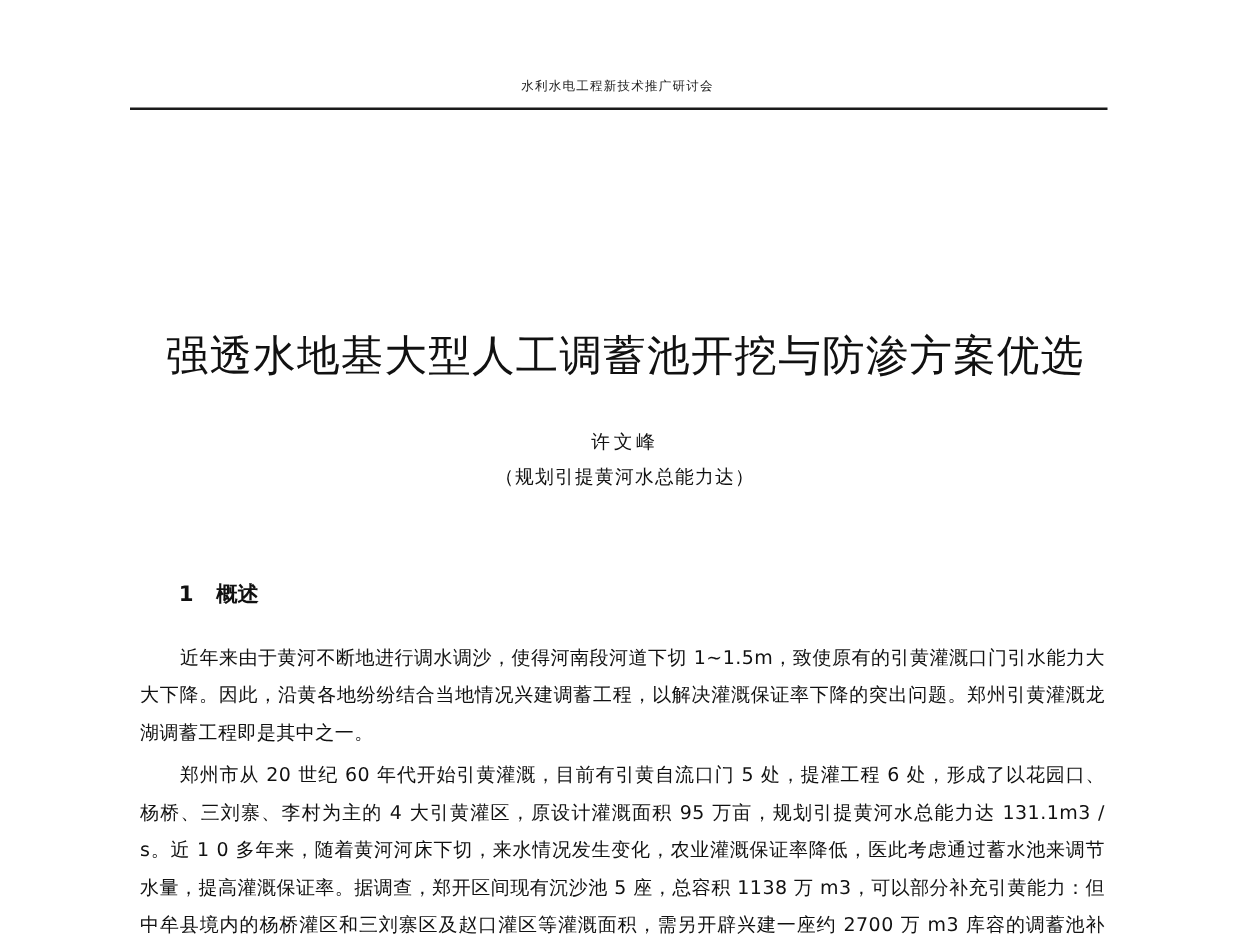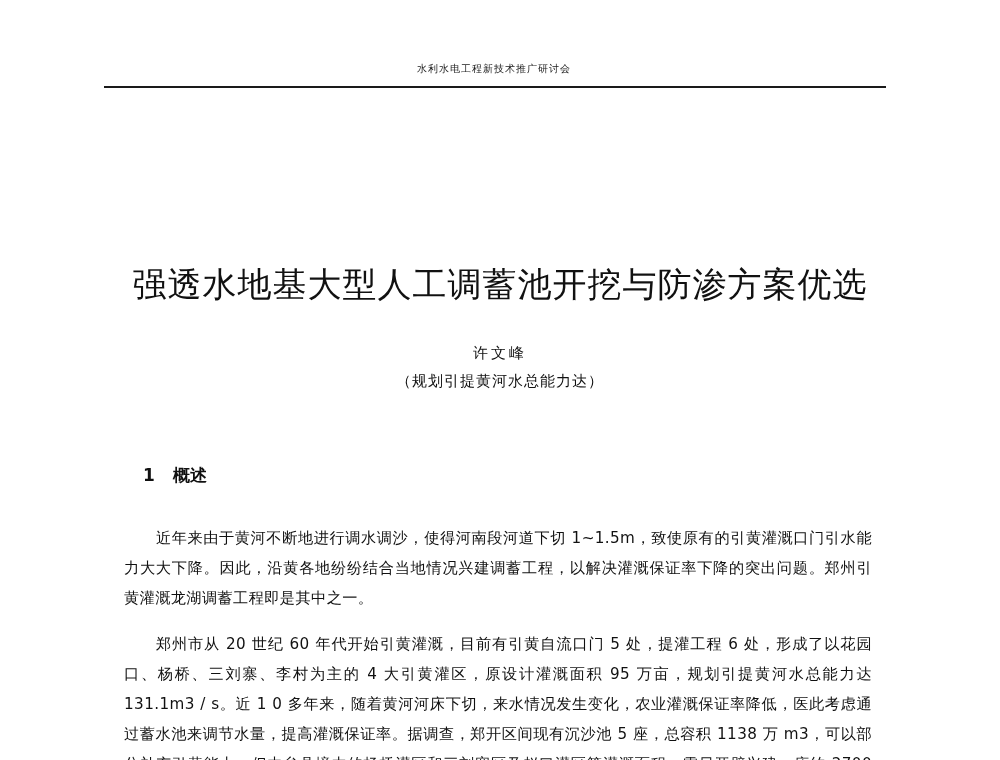--- a/index.html
+++ b/index.html
@@ -84,21 +84,21 @@
       left: 108px;
       top: 507px;
       width: 780px;
       font-family: "DejaVu Sans", "Liberation Sans", sans-serif;
       font-size: 15.2px;
       line-height: 30px;
       text-align: justify;
       letter-spacing: 0.4px;
     }
     .body-text p {
-      margin: 16px;
+      margin: 4px;
       text-indent: 2.1em;
     }
   </style>
 </head>
 <body>
 
 <div class="running-header">水利水电工程新技术推广研讨会</div>
 <div class="header-rule"></div>
 
 <div class="title">强透水地基大型人工调蓄池开挖与防渗方案优选</div>

